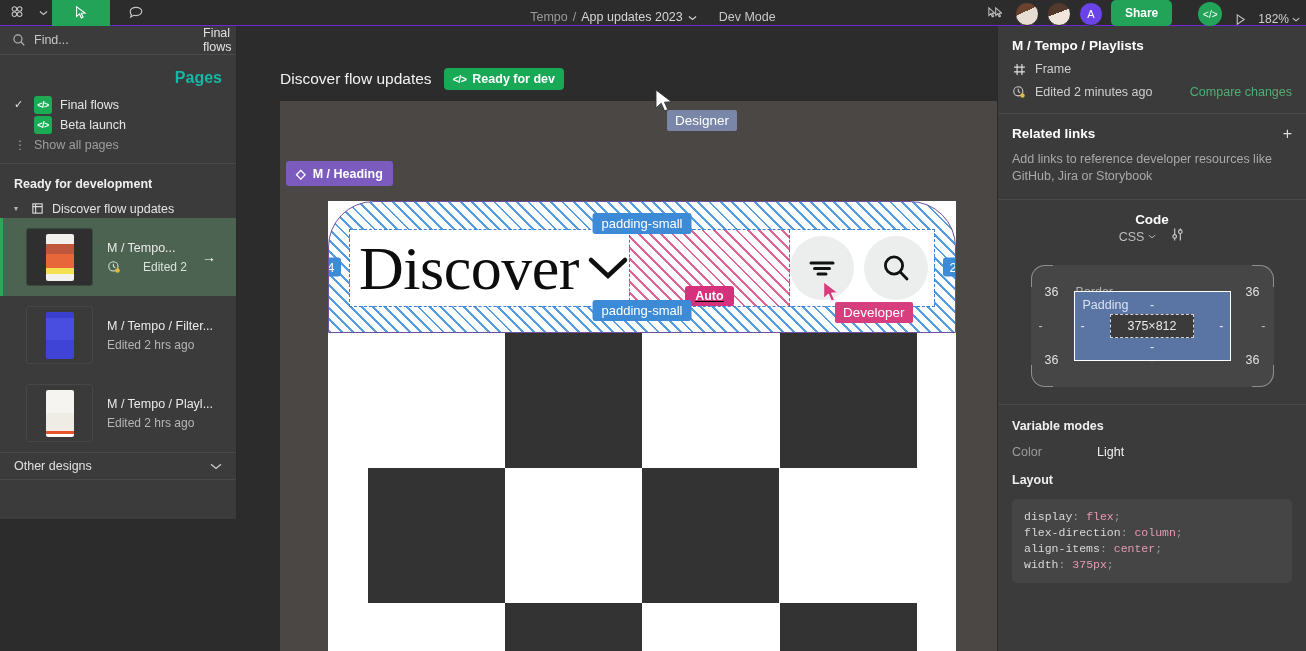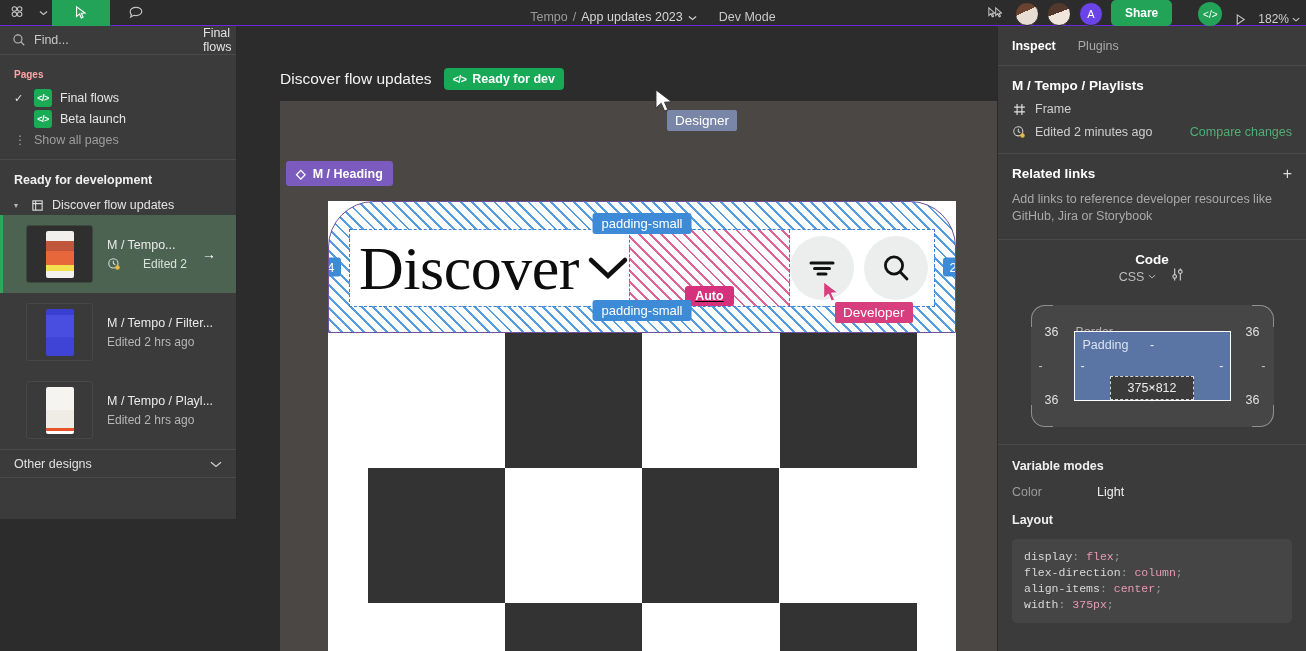--- a/index.html
+++ b/index.html
@@ -87,21 +87,21 @@
     flex: 1; background: transparent; border: none; outline: none;
     color: #dcdcdc; font-size: 12.5px; font-family: "Liberation Sans", sans-serif;
   }
   .find-input::placeholder { color: #c8c8c8; }
   .flows-select {
     display: flex; align-items: center; gap: 5px; color: #e2e2e2; font-size: 12.5px;
     cursor: pointer;
   }
 
   .pages-head {
-    padding: 14px 14px 8px 14px; font-size: 10px; font-weight: 700; color: #fca5a5;
+    padding: 14px 14px 8px 14px; font-size: 16px; font-weight: 700; color: #14b8a6; text-align: right;
   }
   .page-row {
     height: 32px; display: flex; align-items: center; padding: 0 14px; gap: 8px;
     font-size: 12.5px; color: #e6e6e6; cursor: pointer;
   }
   .page-row .check { width: 12px; color: #e6e6e6; font-size: 11px; }
   .codechip {
     width: 18px; height: 18px; border-radius: 3px; background: #1bab54;
     display: flex; align-items: center; justify-content: center;
     color: #fff; font-size: 9px; font-weight: 700; letter-spacing: -0.5px;
@@ -307,21 +307,21 @@
   .bm-n-bl { left: 14px; bottom: 20px; color: #e0e0e0; }
   .bm-n-br { right: 14px; bottom: 20px; color: #e0e0e0; }
   .bm-t { left: 50%; transform: translateX(-50%); top: 20px; color: #c6c6c6; }
   .bm-b { left: 50%; transform: translateX(-50%); bottom: 20px; color: #c6c6c6; }
   .bm-l { left: 8px; top: 50%; transform: translateY(-50%); color: #c6c6c6; }
   .bm-r { right: 8px; top: 50%; transform: translateY(-50%); color: #c6c6c6; }
 
   .bm-padding {
     position: relative; width: 157px; height: 70px;
     background: #5a74a4; border: 1.5px solid #ffffff;
-    display: flex; align-items: flex-end; justify-content: center;
+    display: flex; align-items: center; justify-content: center;
   }
   .bm-pad-name { position: absolute; left: 8px; top: 6px; font-size: 12.5px; color: #d9e2f2; }
   .bm-pad-t { position: absolute; left: 50%; transform: translateX(-50%); top: 6px; font-size: 12.5px; color: #e7eefb; }
   .bm-pad-b { position: absolute; left: 50%; transform: translateX(-50%); bottom: 6px; font-size: 12.5px; color: #e7eefb; }
   .bm-pad-l { position: absolute; left: 6px; top: 50%; transform: translateY(-50%); font-size: 12.5px; color: #e7eefb; }
   .bm-pad-r { position: absolute; right: 6px; top: 50%; transform: translateY(-50%); font-size: 12.5px; color: #e7eefb; }
   .bm-content {
     background: #3b3b3b; border: 1.5px dashed #d6d6d6;
     padding: 4px 16px; font-size: 12.5px; color: #eaeaea;
   }
@@ -594,24 +594,20 @@
     <div class="cursor developer" style="left:584px; top:254px;">
       <svg width="20" height="24" viewBox="0 0 22 26" fill="#d63e7e" stroke="#fff" stroke-width="0.9">
         <path d="M3 2 L3 20 L8.2 15.2 L11.6 23 L14.8 21.6 L11.5 14.2 L18.5 13.8 Z"></path>
       </svg>
       <span class="lbl">Developer</span>
     </div>
   </div>
 
   <div class="inspect">
 
-    <div class="tabs">
-      <div class="tab active">Inspect</div>
-      <div class="tab">Plugins</div>
-    </div>
 
     <div class="insp-sec">
       <div class="insp-title">M / Tempo / Playlists</div>
       <div class="insp-row">
         <span class="hash">
           <svg width="13" height="13" viewBox="0 0 14 14" fill="none" stroke="#e2e2e2" stroke-width="1.2">
             <path d="M4.4 1.2v11.6M9.6 1.2v11.6M1.2 4.4h11.6M1.2 9.6h11.6"></path>
           </svg>
         </span>
         <span>Frame</span>

